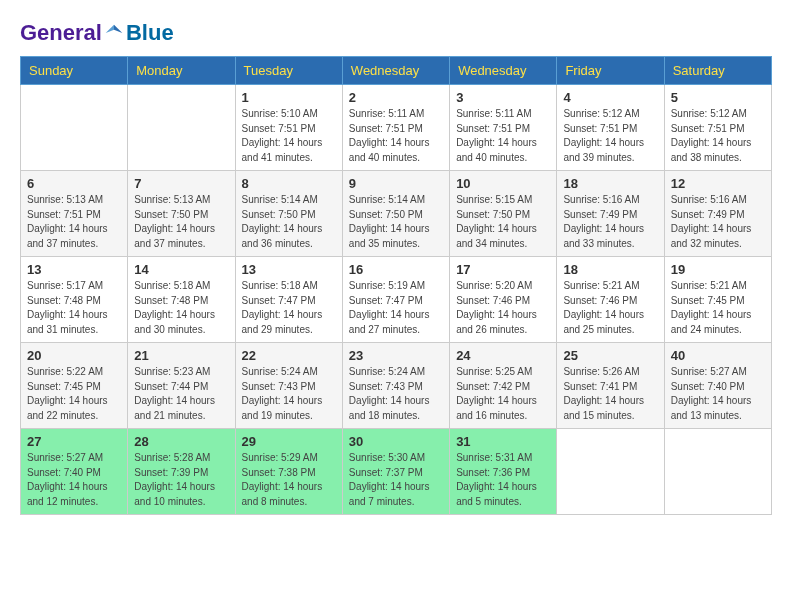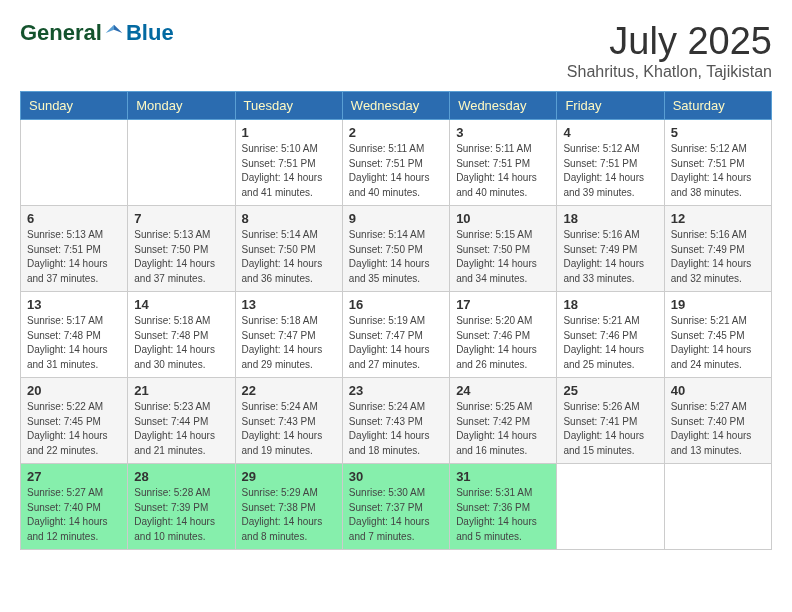--- a/index.html
+++ b/index.html
@@ -21,21 +21,21 @@
       flex-direction: column;
       align-items: flex-start;
     }
     .logo-text {
       display: flex;
       align-items: center;
       font-size: 22px;
       font-weight: bold;
       color: #333;
     }
-    .logo-general { color: #14532d; }
+    .logo-general { color: #4c1d95; }
     .logo-blue { color: #0369a1; }
     .logo-icon {
       width: 20px;
       height: 20px;
       margin: 0 2px;
     }
     .title-block {
       text-align: right;
     }
     .month-title {
@@ -46,21 +46,21 @@
     .location {
       font-size: 16px;
       color: #555;
     }
     .calendar {
       width: 100%;
       border-collapse: collapse;
     }
     .calendar th {
       background: #2b6cb0;
-      color: #fef9c3;
+      color: #fde047;
       text-align: left;
       padding: 6px 8px;
       font-size: 13px;
       font-weight: normal;
       border: 1px solid #5a9fd4;
     }
     .calendar td {
       vertical-align: top;
       border: 1px solid #ccc;
       padding: 5px 6px;
@@ -96,24 +96,20 @@
   <div class="logo">
     <div class="logo-text">
       <span class="logo-general">General</span>
       <svg class="logo-icon" viewBox="0 0 24 24">
         <path d="M12 2 L22 12 L12 8 Z" fill="#2b6cb0"></path>
         <path d="M12 2 L2 12 L12 8 Z" fill="#5a9fd4"></path>
       </svg>
       <span class="logo-blue">Blue</span>
     </div>
   </div>
-  <div class="title-block">
-    <div class="month-title">July 2025</div>
-    <div class="location">Shahritus, Khatlon, Tajikistan</div>
-  </div>
 </div>
 
 <table class="calendar">
   <thead>
     <tr>
     <th>Sunday</th>
         <th>Monday</th>
         <th>Tuesday</th>
         <th>Wednesday</th>
         <th>Wednesday</th>

